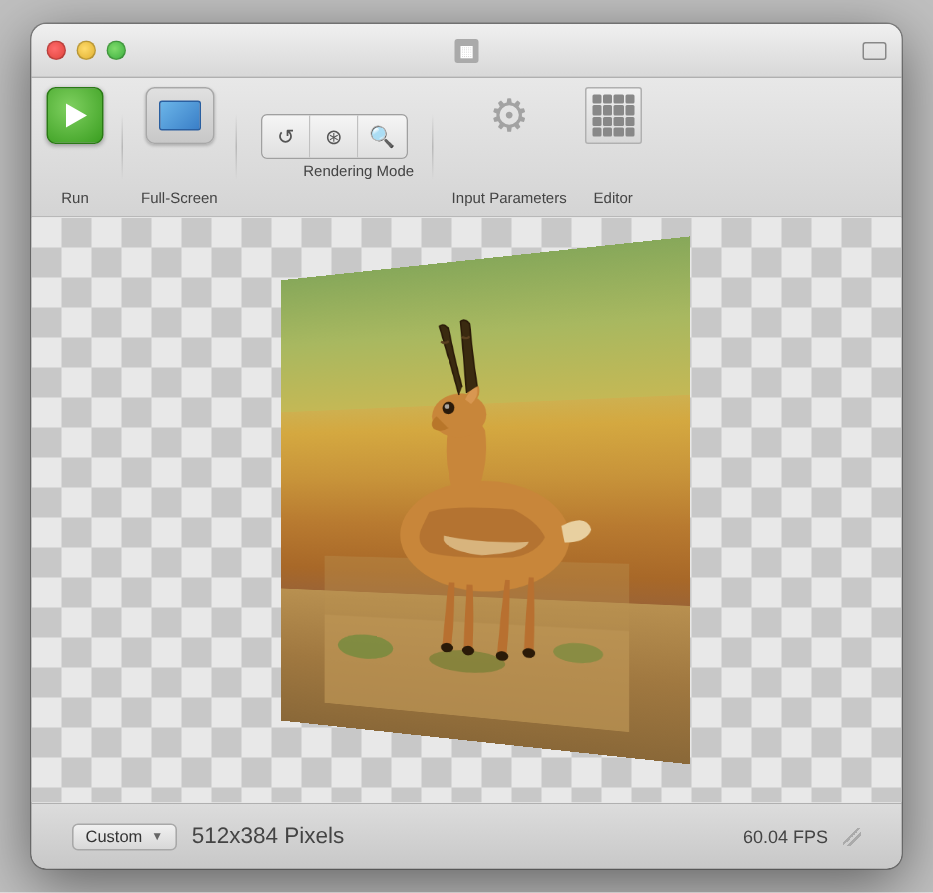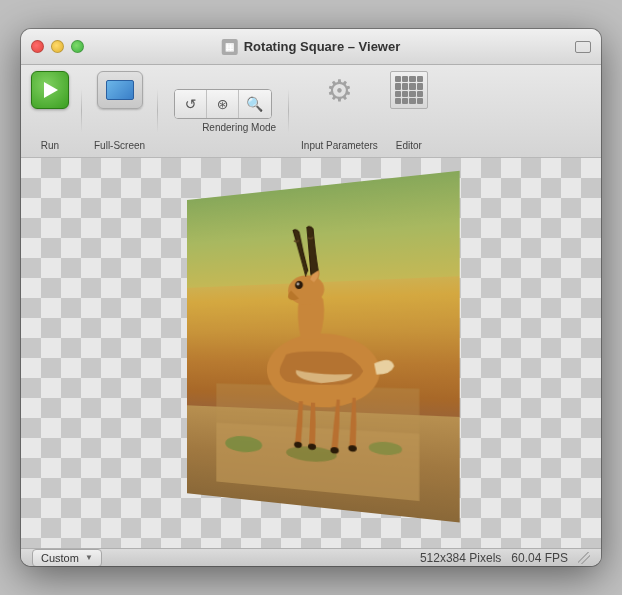--- a/index.html
+++ b/index.html
@@ -309,24 +309,24 @@
       top: 10%;
       left: 5%;
       width: 90%;
       height: 85%;
     }
 
     
     .statusbar {
       background: linear-gradient(to bottom, #dcdcdc, #c8c8c8);
       border-top: 1px solid #b0b0b0;
-      height: 18px;
-      display: flex;
-      align-items: center;
-      padding: 0 11px;
+      height: 44px;
+      display: flex;
+      align-items: center;
+      padding: 0 27px;
       gap: 10px;
     }
 
     .status-dropdown {
       display: flex;
       align-items: center;
       background: linear-gradient(to bottom, #f0f0f0, #d8d8d8);
       border: 1px solid #a8a8a8;
       border-radius: 4px;
       padding: 2px 8px;
@@ -336,22 +336,22 @@
       gap: 6px;
     }
 
     .dropdown-arrow {
       font-size: 8px;
       color: #666;
     }
 
     .status-pixels {
       flex: 1;
-      text-align: right;
-      font-size: 12px;
+      text-align: left;
+      font-size: 15px;
       color: #444;
     }
 
     .status-fps {
       font-size: 12px;
       color: #444;
     }
 
     .status-resize-handle {
       width: 12px;
@@ -365,21 +365,20 @@
 <div class="window">
 
   <div class="titlebar">
     <div class="traffic-lights">
       <div class="traffic-light close"></div>
       <div class="traffic-light minimize"></div>
       <div class="traffic-light maximize"></div>
     </div>
     <div class="titlebar-title">
       <div class="titlebar-icon">▦</div>
-      <span>Rotating Square – Viewer</span>
     </div>
     <div class="titlebar-resize" style="position:absolute;right:10px;width:16px;height:12px;border:1.5px solid #888;border-radius:2px;"></div>
   </div>
 
   <div class="toolbar">
 
     <div class="toolbar-btn run-btn">
       <div class="btn-icon">
         <div class="play-triangle"></div>
       </div>

